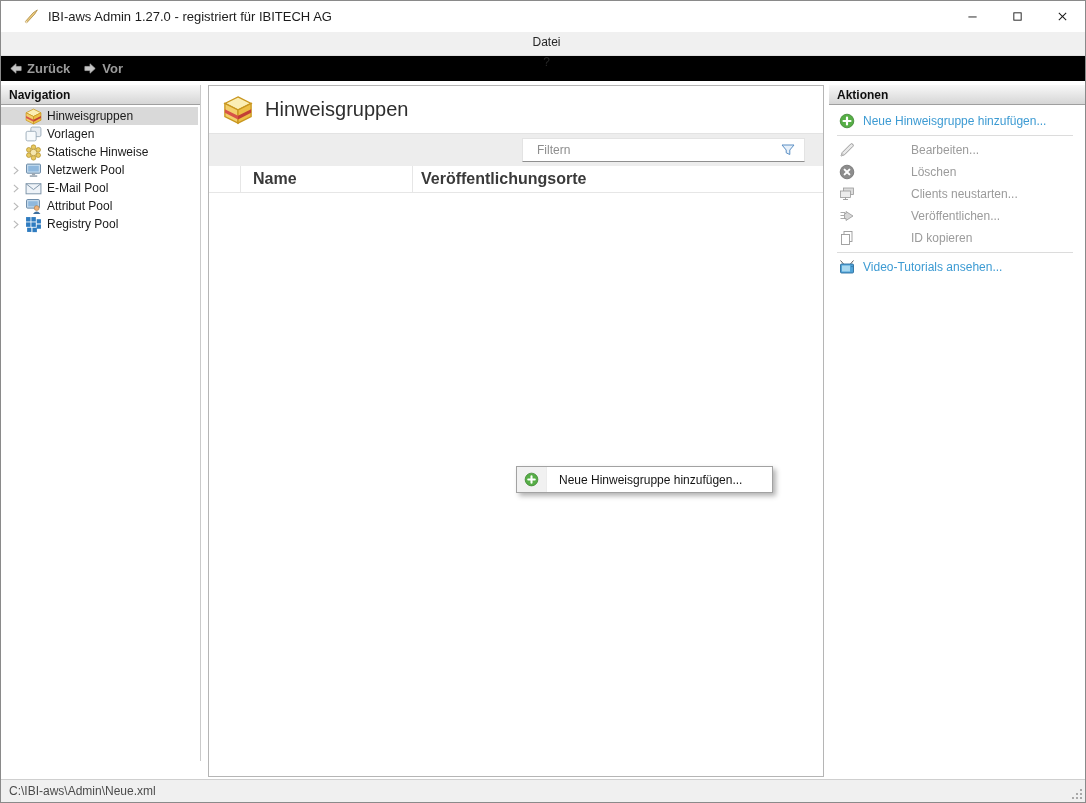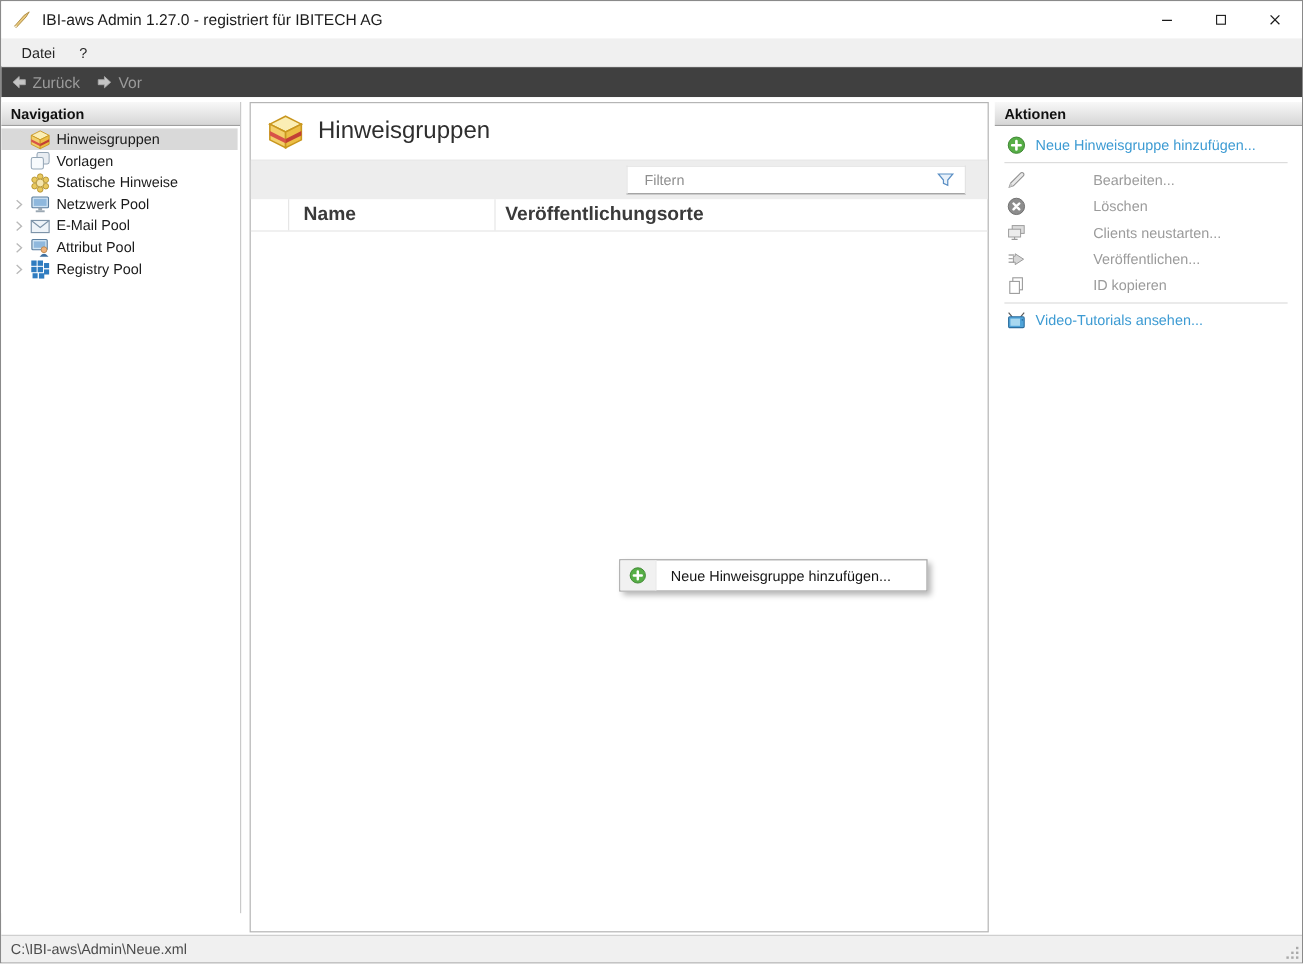--- a/index.html
+++ b/index.html
@@ -2,34 +2,34 @@
 <html><head>
 <meta charset="utf-8">
 <style>
   * { margin:0; padding:0; box-sizing:border-box; }
   html,body { width:1086px; height:803px; background:#fff; font-family:"Liberation Sans", sans-serif; }
 
   .window { position:relative; width:1086px; height:803px; background:#fff;
             border:1px solid #8a8a8a; overflow:hidden; }
 
   
-  .titlebar { height:31px; background:#ffffff; display:flex; align-items:center; padding-left:9px; }
+  .titlebar { height:31px; background:#ffffff; display:flex; align-items:center; padding-left:22px; }
   .app-icon { width:17px; height:17px; flex:none; }
   .app-icon svg, .icon svg { width:100%; height:100%; display:block; }
   .title-text { font-size:13px; color:#1c1c1c; margin-left:8px; }
   .win-controls { position:absolute; top:0; right:0; display:flex; height:31px; }
   .win-btn { width:45px; height:31px; display:flex; align-items:center; justify-content:center; background:transparent; border:none; cursor:pointer; }
   .win-btn .icon { width:11px; height:11px; }
 
   
-  .menubar { height:23px; background:#f0f0f0; display:flex; align-items:center; padding-left:7px; }
+  .menubar { height:23px; background:#f0f0f0; display:flex; align-items:center; padding-left:7px;flex-direction:column; }
   .menu-item { font-size:12px; color:#262626; padding:3px 10px; cursor:pointer; }
 
   
-  .toolbar { height:26px; background:#404040; border-top:1px solid #e3e3e3; display:flex; align-items:center; padding-left:7px; }
+  .toolbar { height:26px; background:#000000; border-top:1px solid #e3e3e3; display:flex; align-items:center; padding-left:7px;font-weight:bold; }
   .tool-btn { display:flex; align-items:center; gap:4px; color:#9b9b9b; font-size:13px; margin-right:13px; cursor:default; }
   .tool-btn .icon { width:15px; height:15px; }
 
   
   .main { position:absolute; top:80px; left:0; right:0; bottom:23px; background:#fff; }
 
   .panel-header { height:20px; background:linear-gradient(#f8f8f8,#d6d6d6); border-bottom:1px solid #9f9f9f;
                   display:flex; align-items:center; padding:0 8px; font-size:12px; font-weight:bold; color:#101010; }
 
   

